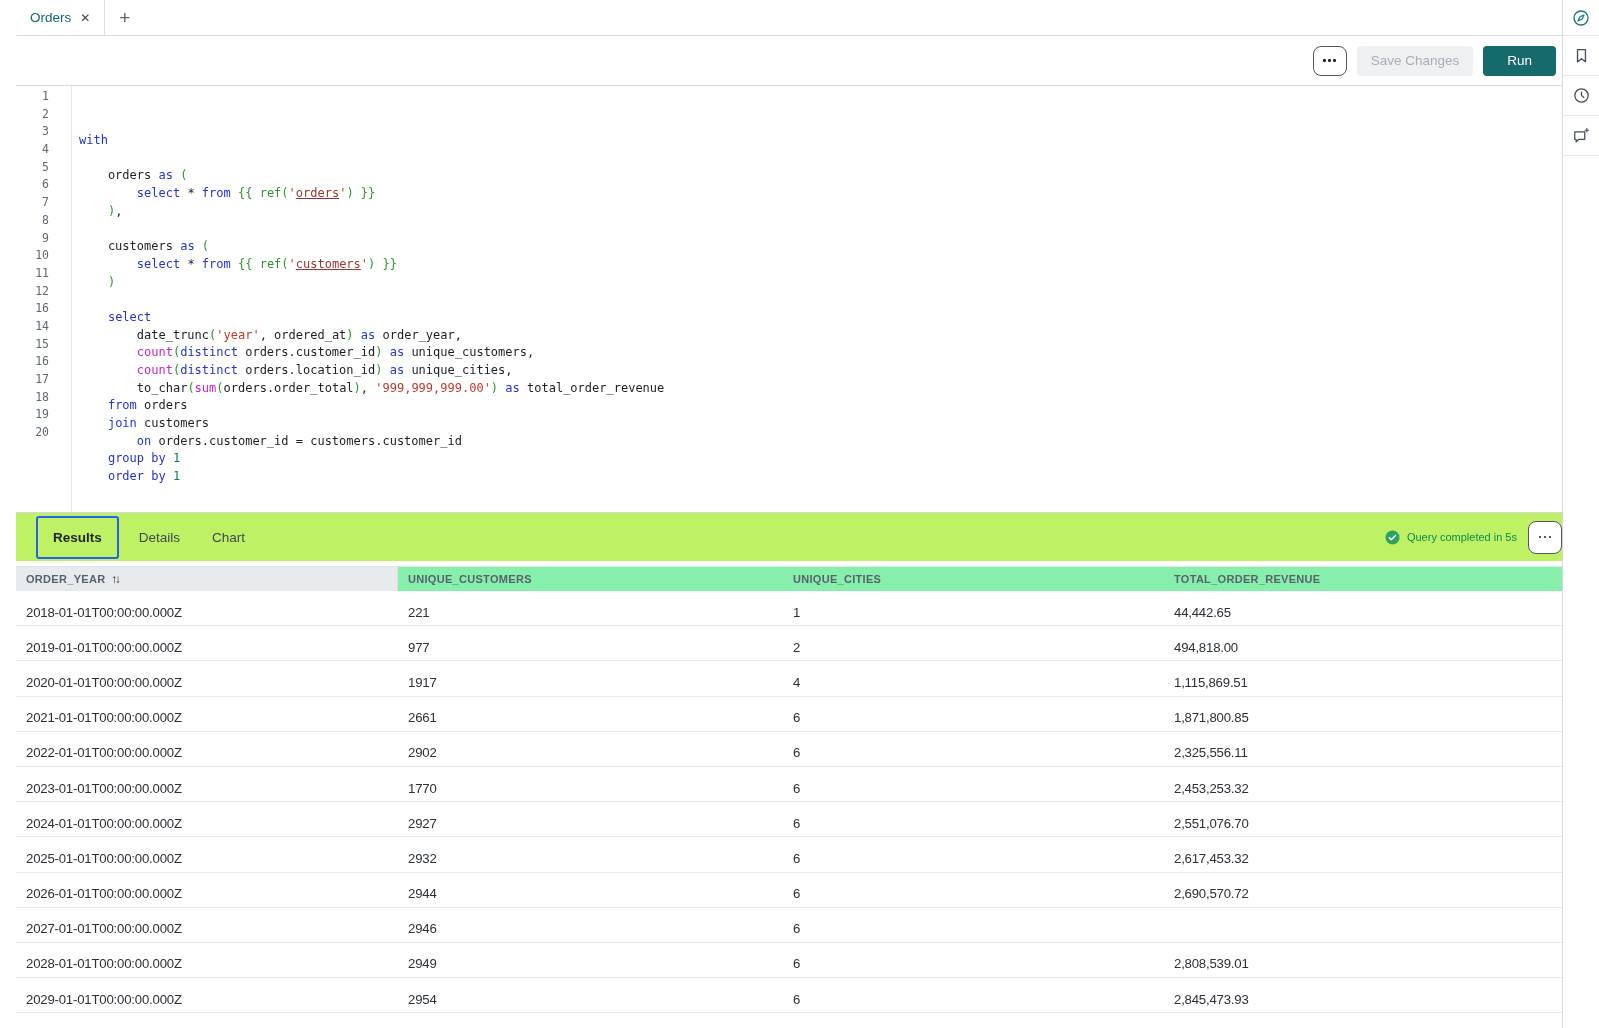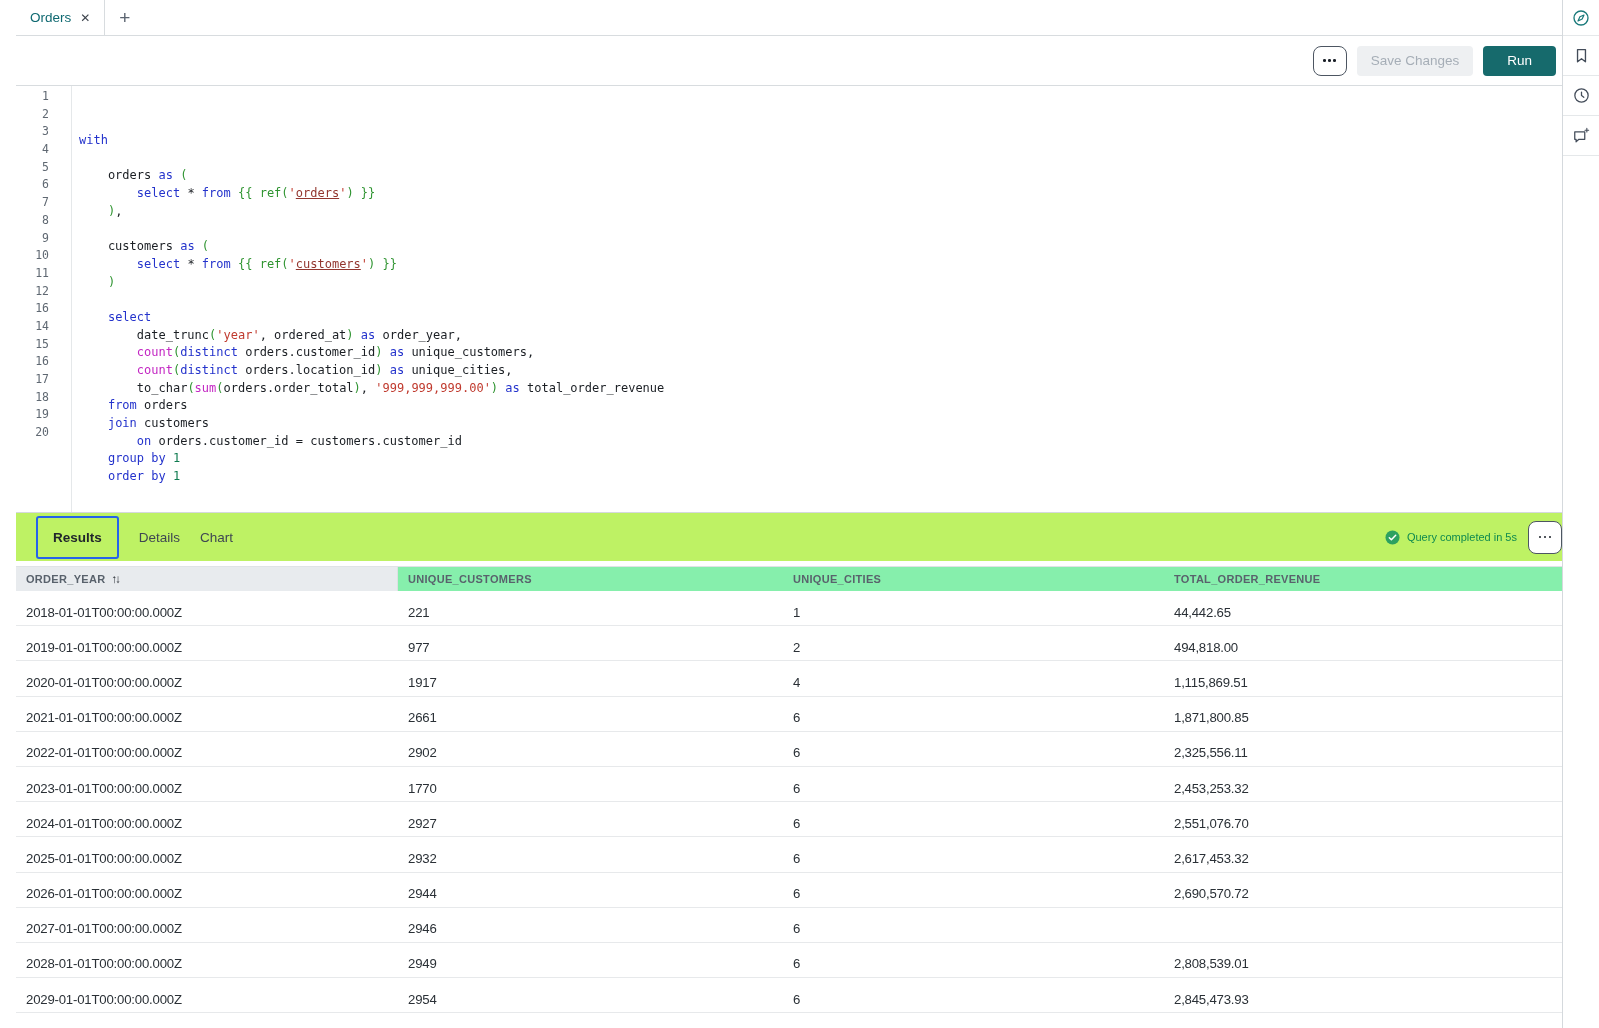--- a/index.html
+++ b/index.html
@@ -56,21 +56,21 @@
   .tk-n  { color:#0f7b50; }
   .tk-p  { color:#1b1f24; }
 
   
   .resbar { position:absolute; left:0; top:512px; width:100%; height:49px;
     border-top:1px solid #d5d9dd; background:#bef264; display:flex; align-items:center; }
   .res-tab { font-size:13.5px; color:#3f4752; cursor:pointer; }
   .res-tab.active { margin-left:20px; height:43px; display:flex; align-items:center;
     padding:0 15px; border:2px solid #2563eb; border-radius:3px; color:#21262c; font-weight:bold; }
   .res-tab.t2 { margin-left:20px; }
-  .res-tab.t3 { margin-left:20px; }
+  .res-tab.t3 { margin-left:32px; }
   .res-right { margin-left:auto; display:flex; align-items:center; gap:11px; padding-right:16px; }
   .query-status { display:flex; align-items:center; gap:7px; color:#0f8a4f; font-size:11px; }
   .more-btn.sq { width:34px; height:33px; }
 
   
   .rtable { position:absolute; left:0; top:566px; width:100%; }
   .thead { display:grid; grid-template-columns:382px 385px 381px 1fr; height:25px;
     background:#86efac; border-top:1px solid #e0e3e6; }
   .th { display:flex; align-items:center; gap:6px; padding-left:10px;
     font-size:11px; font-weight:bold; color:#59626c; letter-spacing:.3px; cursor:pointer; }

